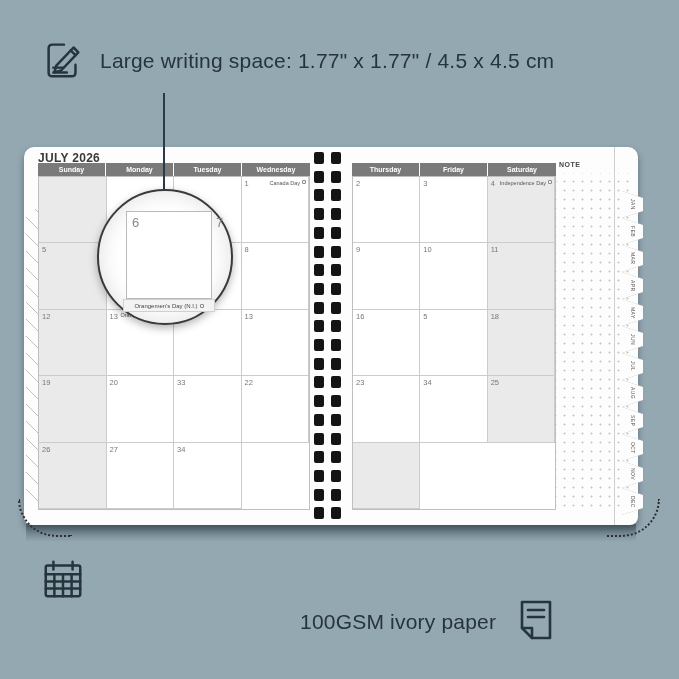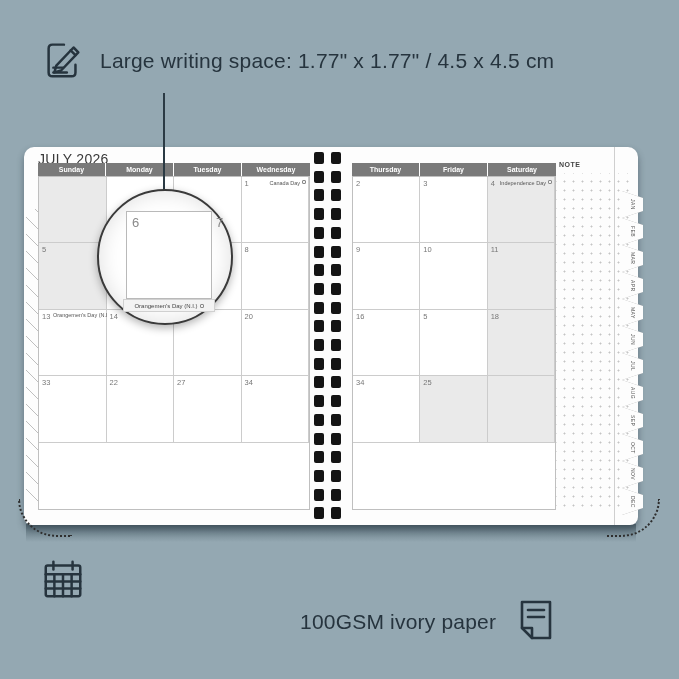--- a/index.html
+++ b/index.html
@@ -33,21 +33,21 @@
   #planner-shadow {
     left: 26px; top: 524px; width: 610px; height: 18px;
     background: linear-gradient(180deg, rgba(38,58,68,0.55), rgba(38,58,68,0));
     z-index: 1;
   }
   #left-hatch {
     left: 2px; top: 62px; width: 15px; height: 296px;
     background: repeating-linear-gradient(45deg, transparent 0 11px, #b8b8b8 11px 12px);
     opacity: 0.9;
   }
-  .month-title { left: 14px; top: 4px; font-size: 14px; font-weight: normal; color: #3a3a3a; letter-spacing: 0.3px; }
+  .month-title { left: 14px; top: 4px; font-size: 12px; font-weight: bold; color: #3a3a3a; letter-spacing: 0.3px; }
   .note-label { left: 535px; top: 14px; font-size: 7px; font-weight: bold; color: #444; letter-spacing: 0.5px; }
 
   .day-header { top: 16px; height: 13px; display: grid; }
   #left-header { left: 14px; width: 272px; grid-template-columns: repeat(4,1fr); }
   #right-header { left: 328px; width: 204px; grid-template-columns: repeat(3,1fr); }
   .day-header span {
     background: #7a7a7a; color: #fff; font-size: 7px; font-weight: bold;
     display: flex; align-items: center; justify-content: center;
     border-right: 1px solid #fff;
   }
@@ -143,38 +143,47 @@
       </div>
       <div class="cell">
         <span class="date">6</span>
       </div>
       <div class="cell">
         <span class="date">7</span>
       </div>
       <div class="cell">
         <span class="date">8</span>
       </div>
+      <div class="cell shaded">
+        <span class="date">12</span>
+      </div>
       <div class="cell">
         <span class="date">13</span>
         <span class="holiday" style="left: 14px;">Orangemen's Day (N.I.)<span class="hbox"></span></span>
       </div>
       <div class="cell">
         <span class="date">14</span>
       </div>
       <div class="cell">
         <span class="date">13</span>
       </div>
+      <div class="cell shaded">
+        <span class="date">19</span>
+      </div>
       <div class="cell">
         <span class="date">20</span>
       </div>
       <div class="cell">
         <span class="date">33</span>
       </div>
       <div class="cell">
         <span class="date">22</span>
+      </div>
+      <div class="cell shaded">
+        <span class="date">26</span>
       </div>
       <div class="cell">
         <span class="date">27</span>
       </div>
       <div class="cell">
         <span class="date">34</span>
       </div>
     </div>
 
   <div id="spiral" class="abs">
@@ -249,20 +258,23 @@
       <div class="cell">
         <span class="date">16</span>
       </div>
       <div class="cell">
         <span class="date">5</span>
       </div>
       <div class="cell shaded">
         <span class="date">18</span>
       </div>
       <div class="cell">
+        <span class="date">23</span>
+      </div>
+      <div class="cell">
         <span class="date">34</span>
       </div>
       <div class="cell shaded">
         <span class="date">25</span>
       </div>
       <div class="cell shaded"></div>
     </div>
 
   <div class="abs note-label">NOTE</div>
   <div id="note-dots" class="abs"></div>

